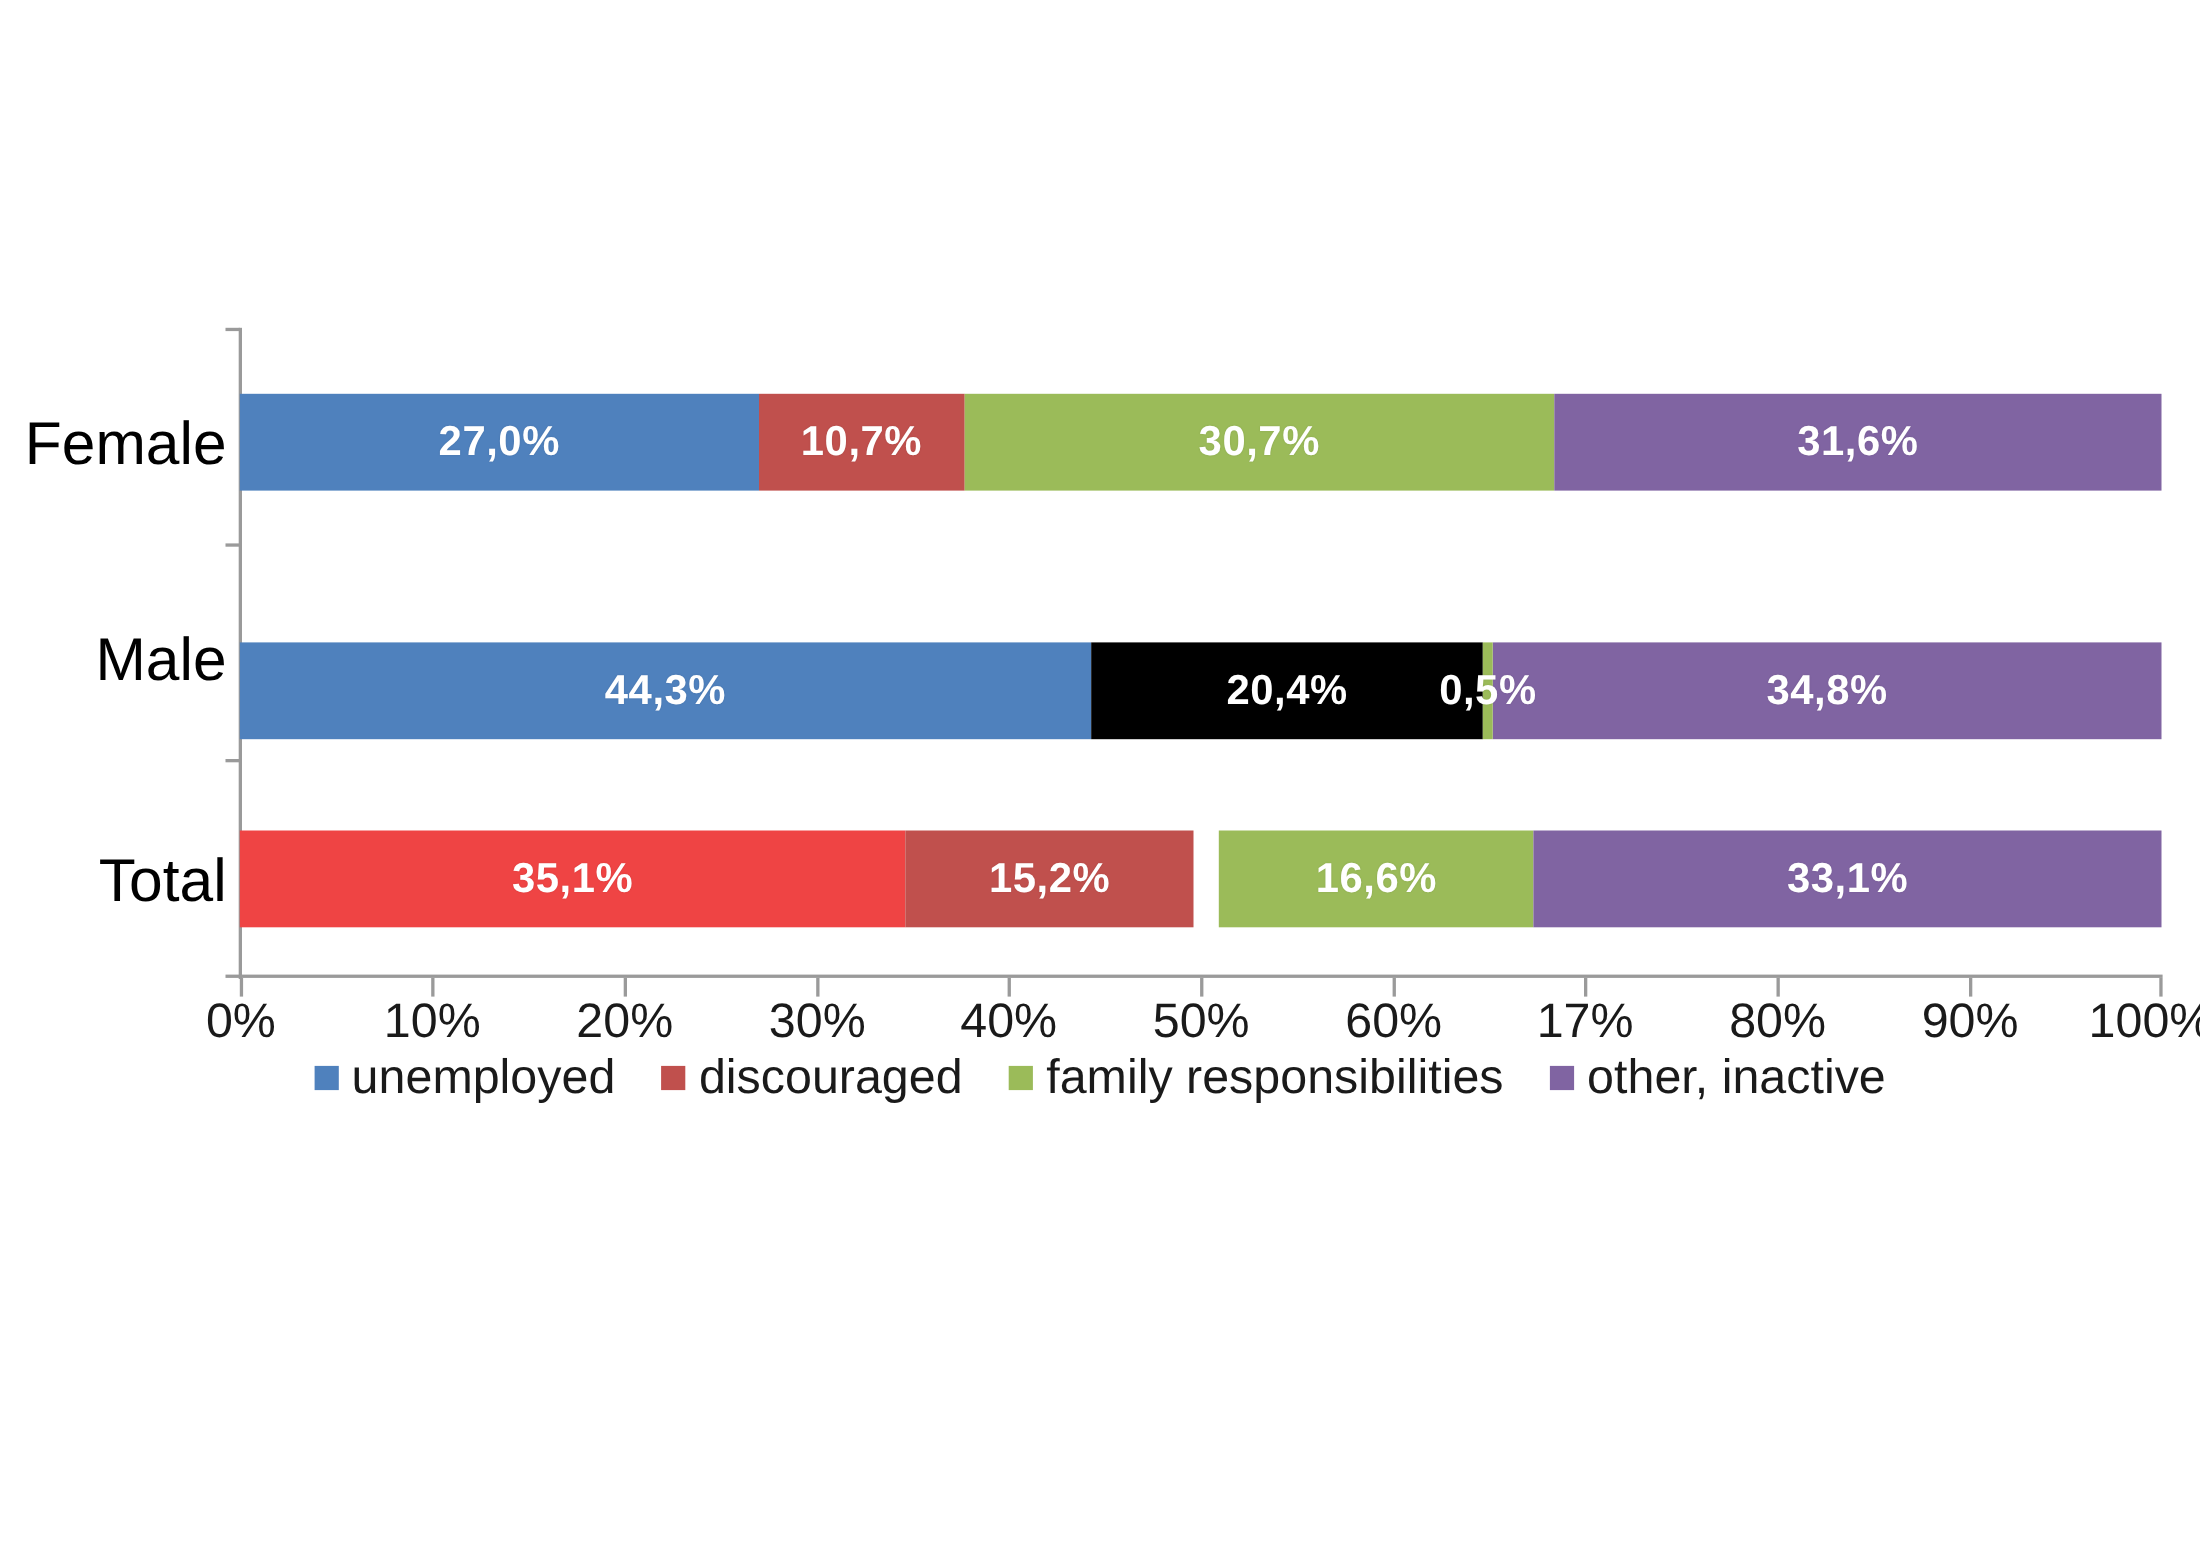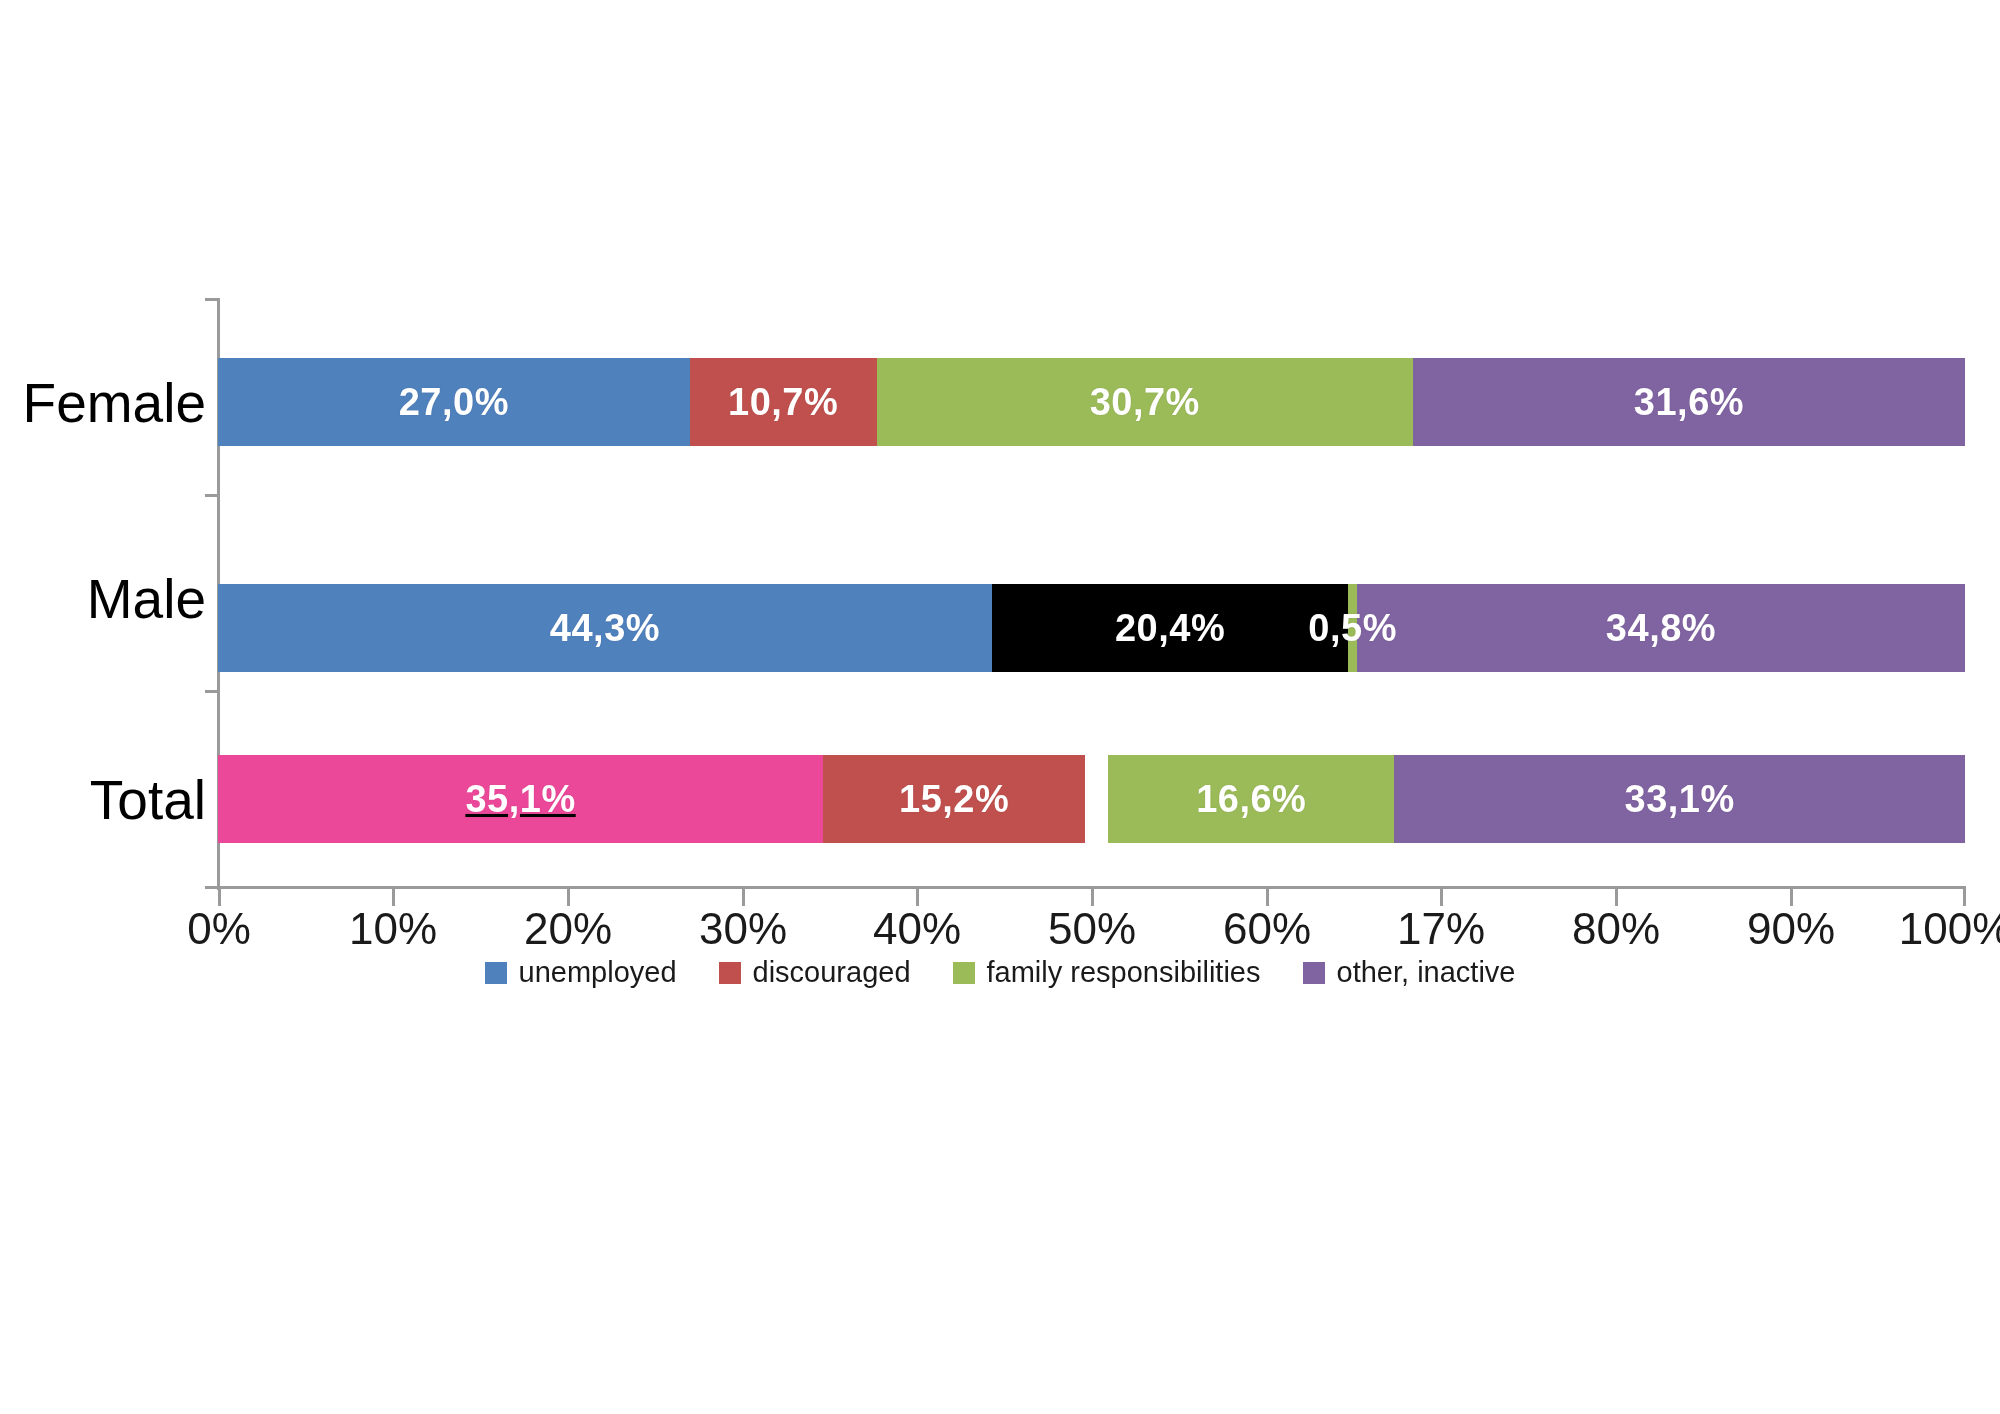--- a/index.html
+++ b/index.html
@@ -133,21 +133,21 @@
     flex-direction: row;
     align-items: center;
     gap: 12px;
   }
   .legend-swatch {
     width: 22px;
     height: 22px;
     flex: 0 0 auto;
   }
   .legend-text {
-    font-size: 29px;
+    font-size: 44px;
     color: #1a1a1a;
     line-height: 1;
     white-space: nowrap;
   }
 </style>
 </head>
 <body>
 
 <div id="canvas">
 
@@ -187,21 +187,21 @@
     </div>
     <div class="seg sliver" style="width:0.5%; background:#9BBB59;">
       <span class="seg-label">0,5%</span>
     </div>
     <div class="seg" style="width:34.8%;  background:#8064A2;">
       <span class="seg-label">34,8%</span>
     </div>
   </div>
 
   <div class="bar-row" style="left:218px; top:755px; width:1747px;">
-    <div class="seg" style="width:35.1%;  background:#ec4899;text-decoration:underline;">
+    <div class="seg" style="width:35.1%;  background:#ef4444;">
       <span class="seg-label">35,1%</span>
     </div>
     <div class="seg" style="width:15.2%;  background:#C0504D;">
       <span class="seg-label">15,2%</span>
     </div>
     <div class="seg" style="width:16.6%;  background:#9BBB59;margin-left:23px;">
       <span class="seg-label">16,6%</span>
     </div>
     <div class="seg" style="width:33.1%;  background:#8064A2;">
       <span class="seg-label">33,1%</span>

